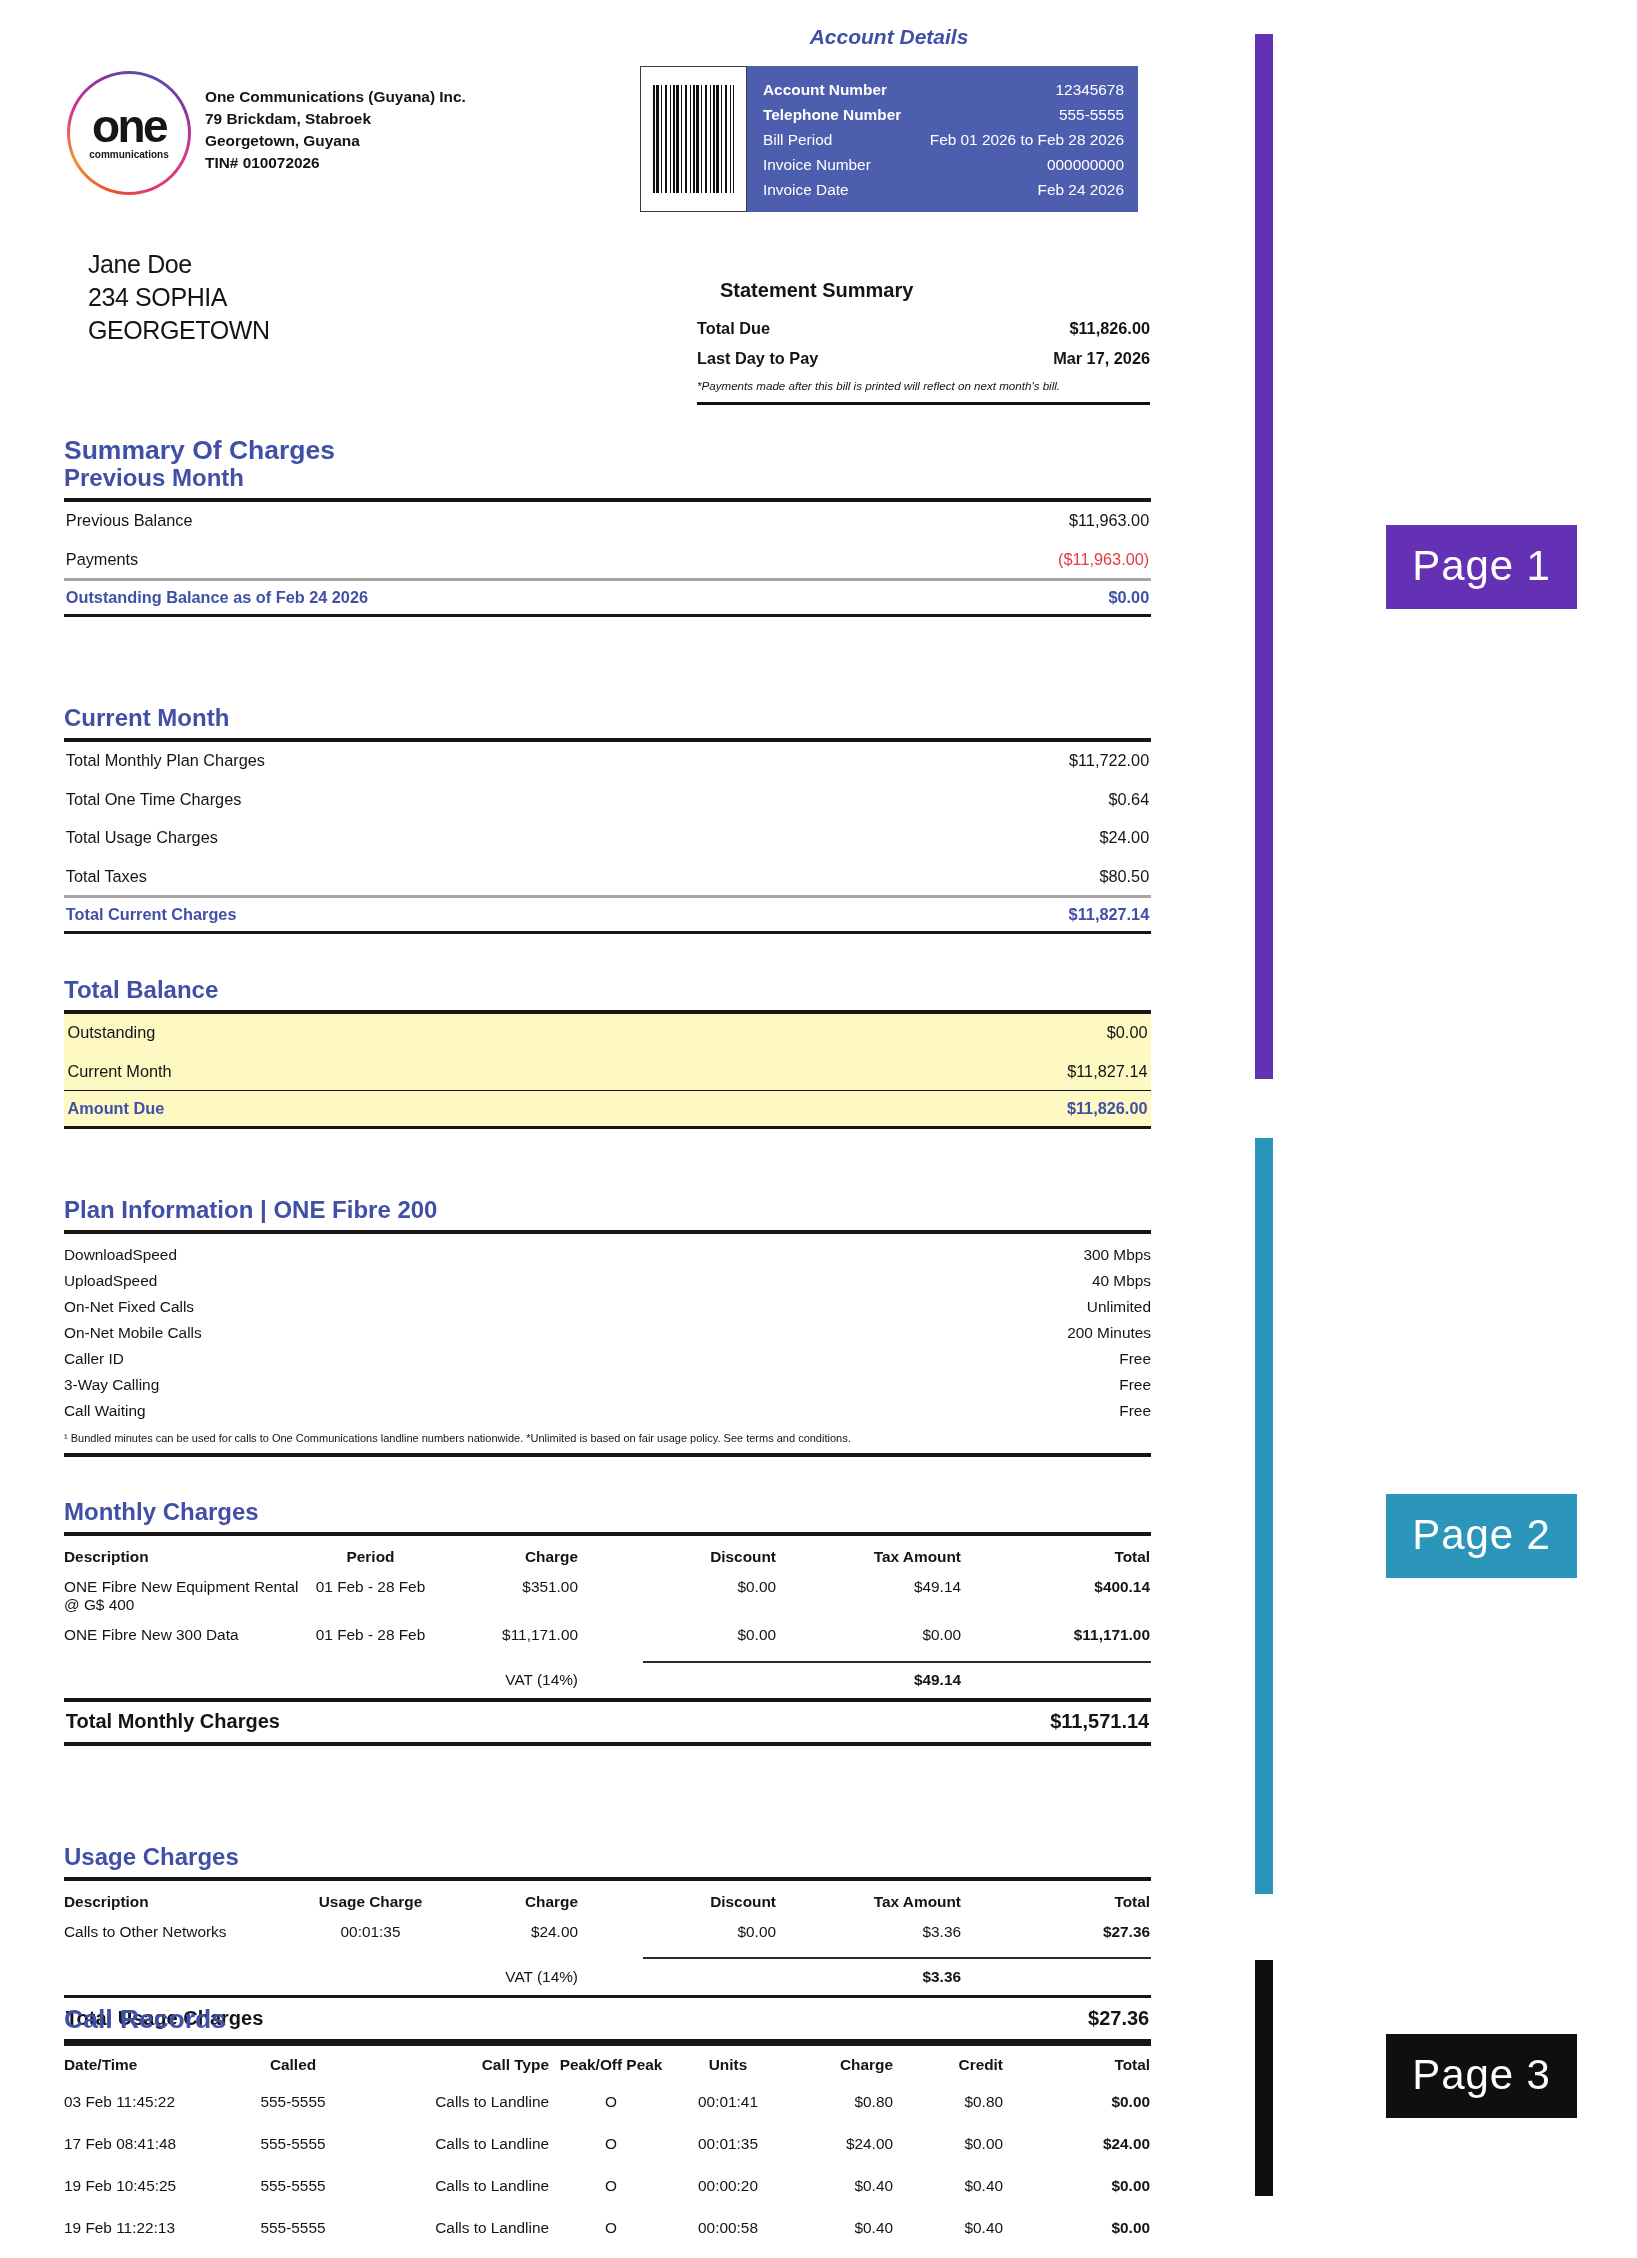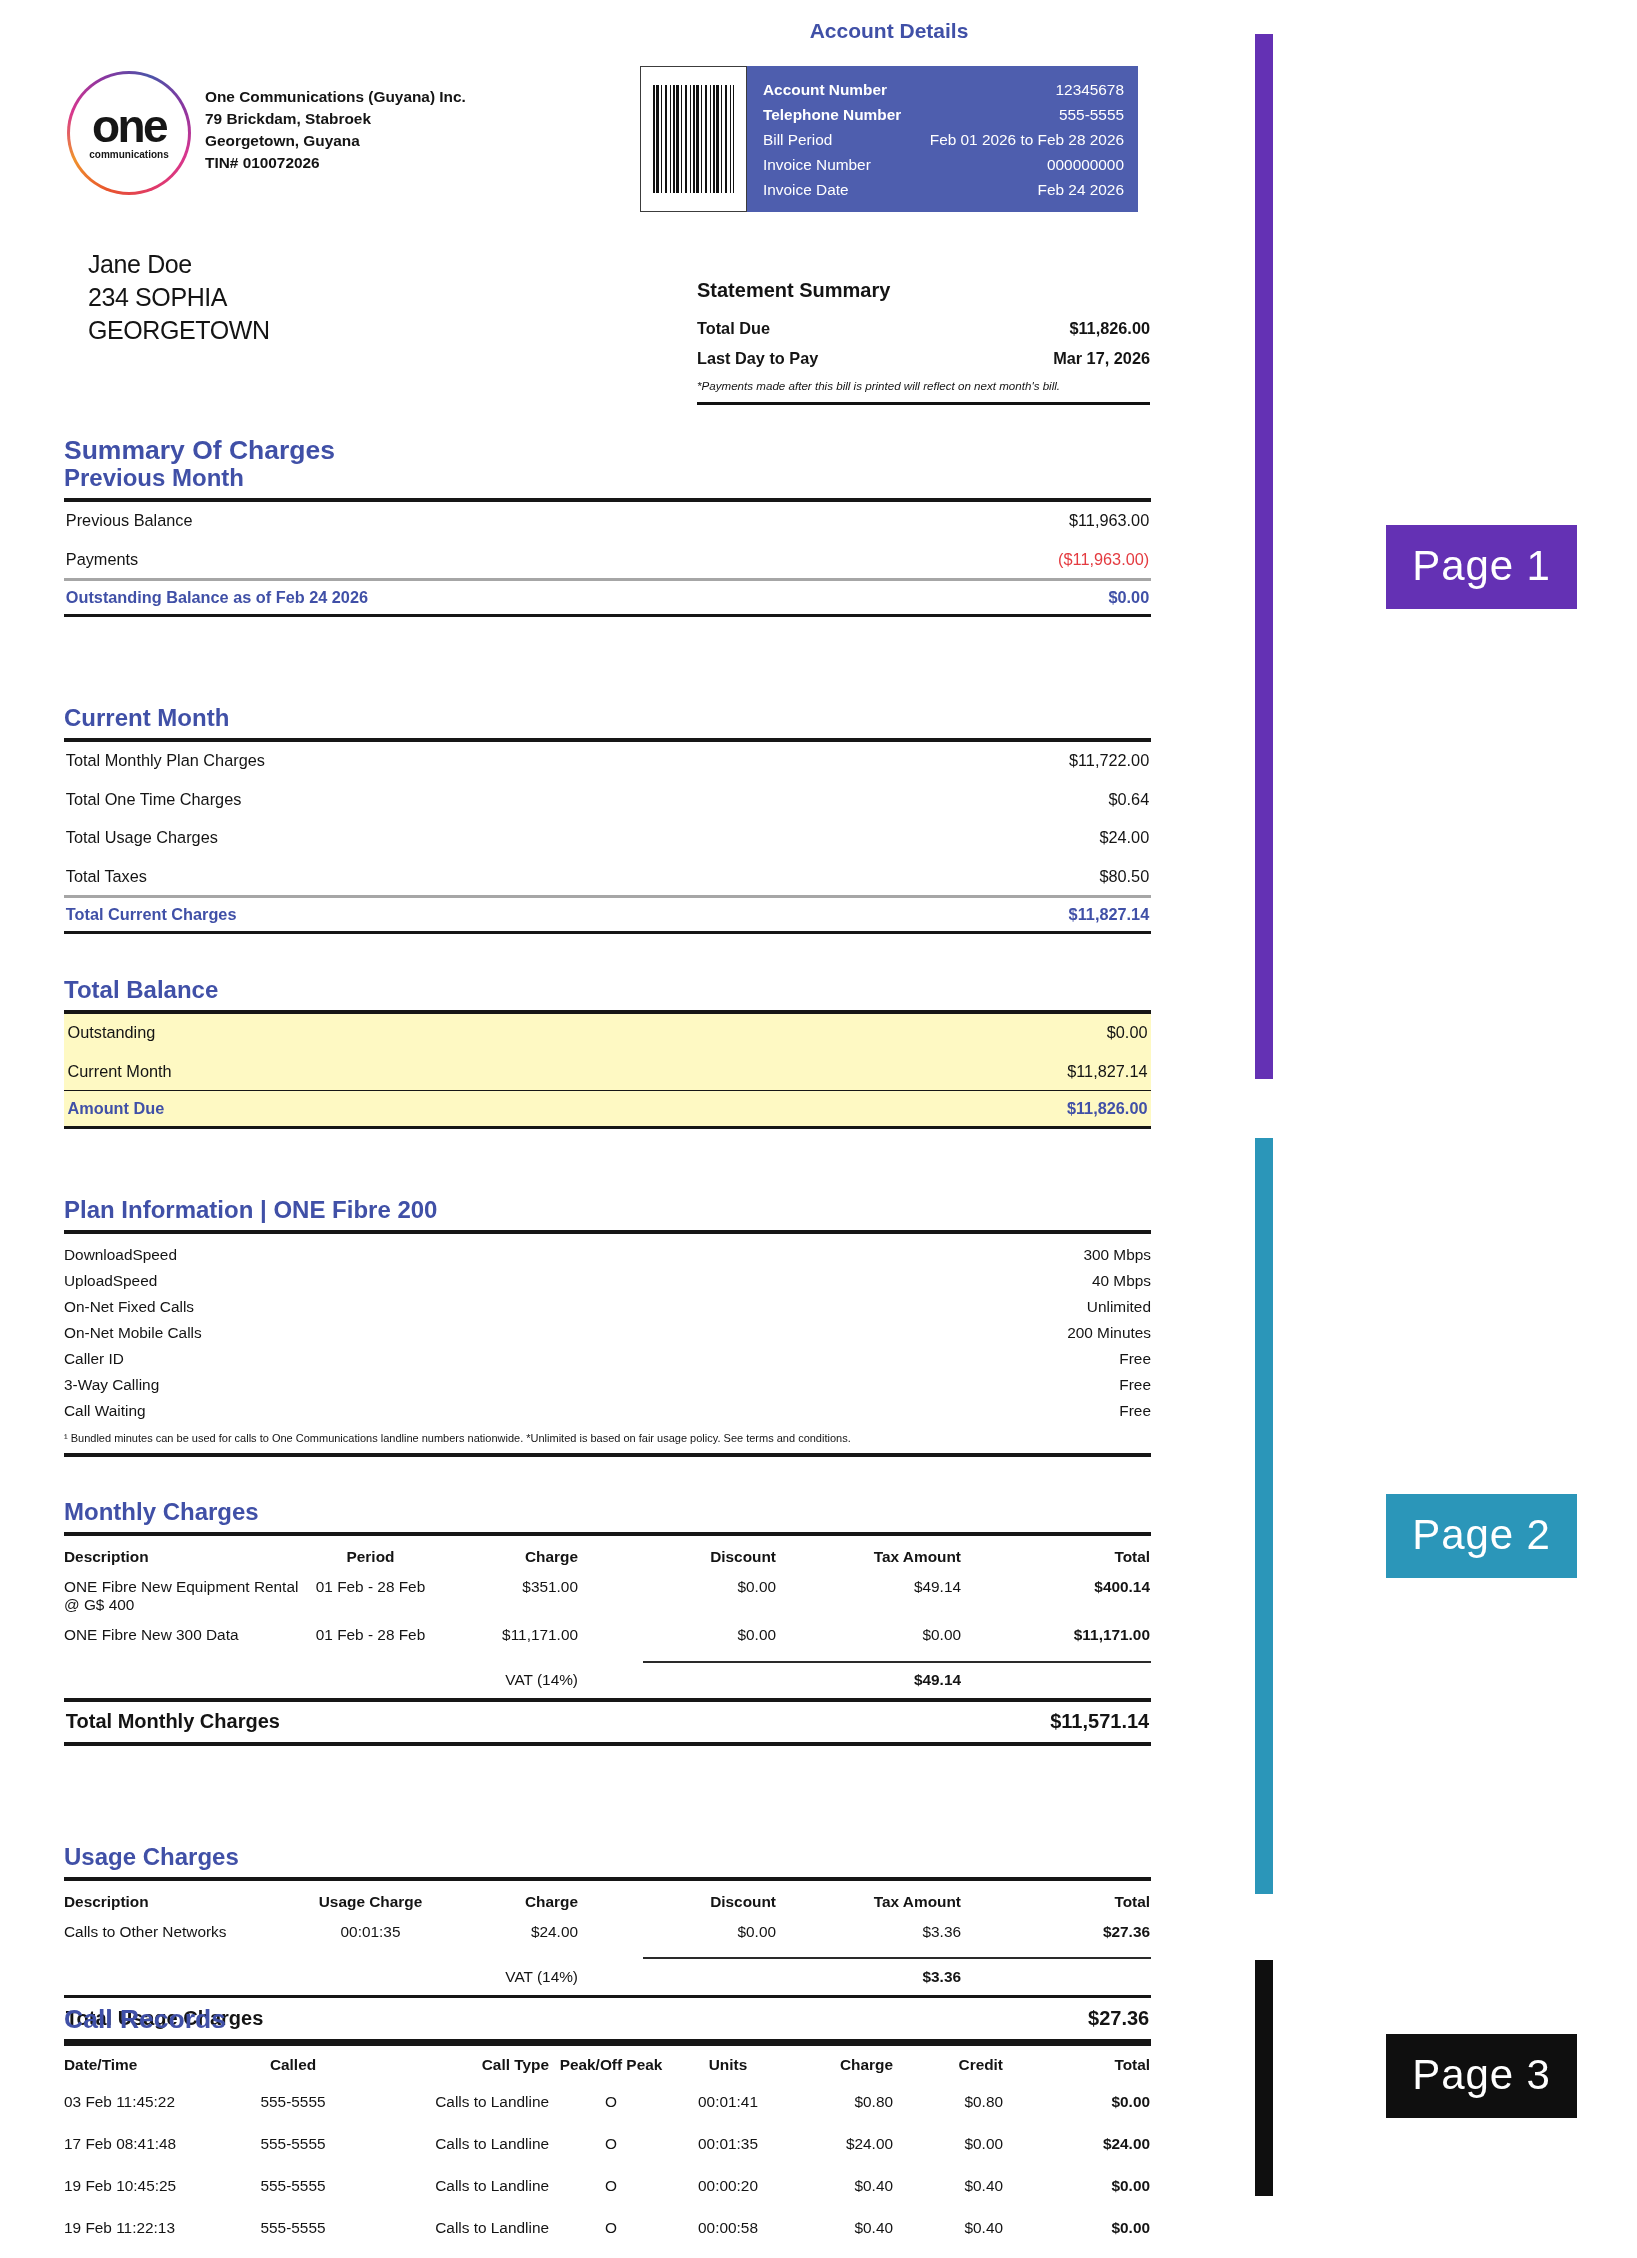--- a/index.html
+++ b/index.html
@@ -1,21 +1,21 @@
 <!DOCTYPE html>
 <html style="font-size:14px"><head>
 <meta charset="utf-8">
 <style>
   html,body{margin:0;padding:0;background:#ffffff;}
   #canvas{position:relative;width:1637px;height:2258px;background:#ffffff;overflow:hidden;
           font-family:"Liberation Sans",sans-serif;color:#141414;}
 
   
-  .acct-title{position:absolute;left:640px;top:19px;width:498px;text-align:center;
-              font-size:21px;font-weight:bold;color:#4050a7;}
+  .acct-title{position:absolute;left:640px;top:25px;width:498px;text-align:center;
+              font-size:21px;font-weight:bold;color:#4050a7;font-style:italic;}
   .logo{position:absolute;left:67px;top:71px;width:124px;height:124px;border-radius:50%;
         background:conic-gradient(from 20deg,#4b54a8,#8a35a0,#d7368f,#e0396b,#e8542c,#f0932e,#d7368f,#8a35a0,#4b54a8);
         display:flex;align-items:center;justify-content:center;}
   .logo-inner{width:118px;height:118px;border-radius:50%;background:#fff;display:flex;
               flex-direction:column;align-items:center;justify-content:center;}
   .logo-word{font-size:46px;font-weight:bold;letter-spacing:-2.6px;color:#161616;line-height:41px;}
   .logo-sub{font-size:10px;font-weight:bold;color:#161616;margin-top:1.8px;}
   .company{position:absolute;left:205px;top:86px;font-size:15.4px;font-weight:bold;line-height:22px;}
 
   .acct-block{position:absolute;left:640px;top:66px;width:498px;height:146px;display:flex;}
@@ -23,21 +23,21 @@
                align-items:center;justify-content:center;}
   .barcode{width:81px;height:108px;
            background:repeating-linear-gradient(90deg,#111 0 1.8px,#fff 1.8px 3.5px,#111 3.5px 6.2px,#fff 6.2px 8px,#111 8px 8.8px,#fff 8.8px 12.4px,#111 12.4px 14px,#fff 14px 17px,#111 17px 18.5px,#fff 18.5px 20px);}
   .acct-box{flex:1;background:#4e5eae;color:#fff;padding:10.6px 14px 8.8px 16px;}
   .acct-row{display:flex;justify-content:space-between;font-size:15.4px;line-height:25px;}
   .acct-row .lbl{font-weight:normal;} .acct-row.b .lbl{font-weight:bold;}
 
   .address{position:absolute;left:88px;top:248px;font-size:25px;line-height:33px;letter-spacing:-0.4px;}
 
   .stmt{position:absolute;left:697px;top:279px;width:453px;}
-  .stmt-title{font-size:20px;font-weight:bold;margin-bottom:10.6px;}
+  .stmt-title{font-size:20px;font-weight:bold;margin-bottom:10.6px;margin-left:23px;}
   .stmt-row{display:flex;justify-content:space-between;font-size:16.3px;font-weight:bold;line-height:30px;}
   .stmt-note{font-size:11.6px;font-style:italic;margin-top:6.2px;}
   .stmt-rule{height:2.6px;background:#111;margin-top:10.6px;}
 
   
   .section{position:absolute;left:64px;width:1087px;}
   .h1{font-size:26.5px;font-weight:bold;color:#4050a7;}
   .h2{font-size:24px;font-weight:bold;color:#4050a7;}
   .hrule{height:3.5px;background:#161616;margin-top:6.2px;}
   .grule{height:2.6px;background:#a6a6a6;}

